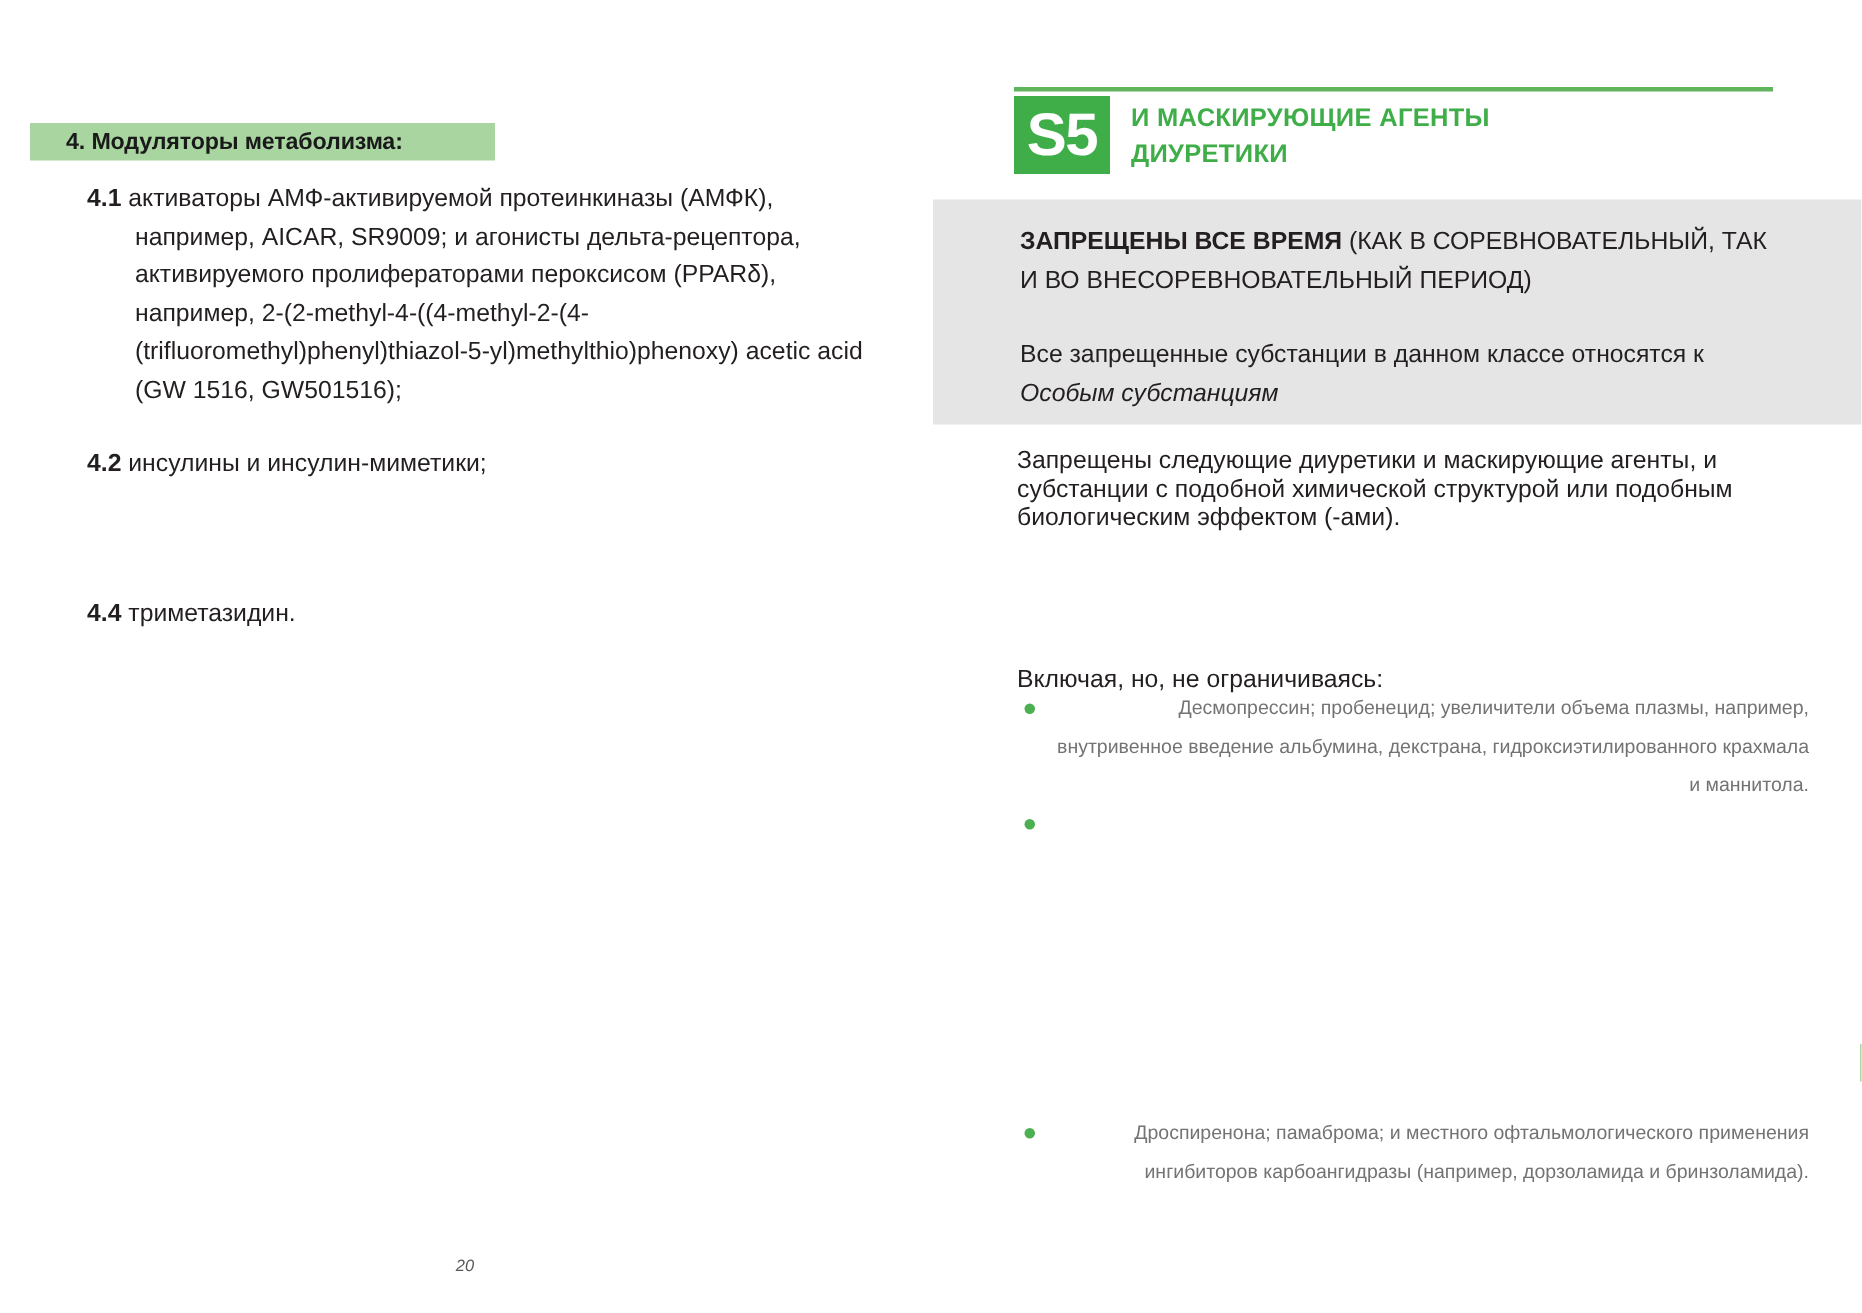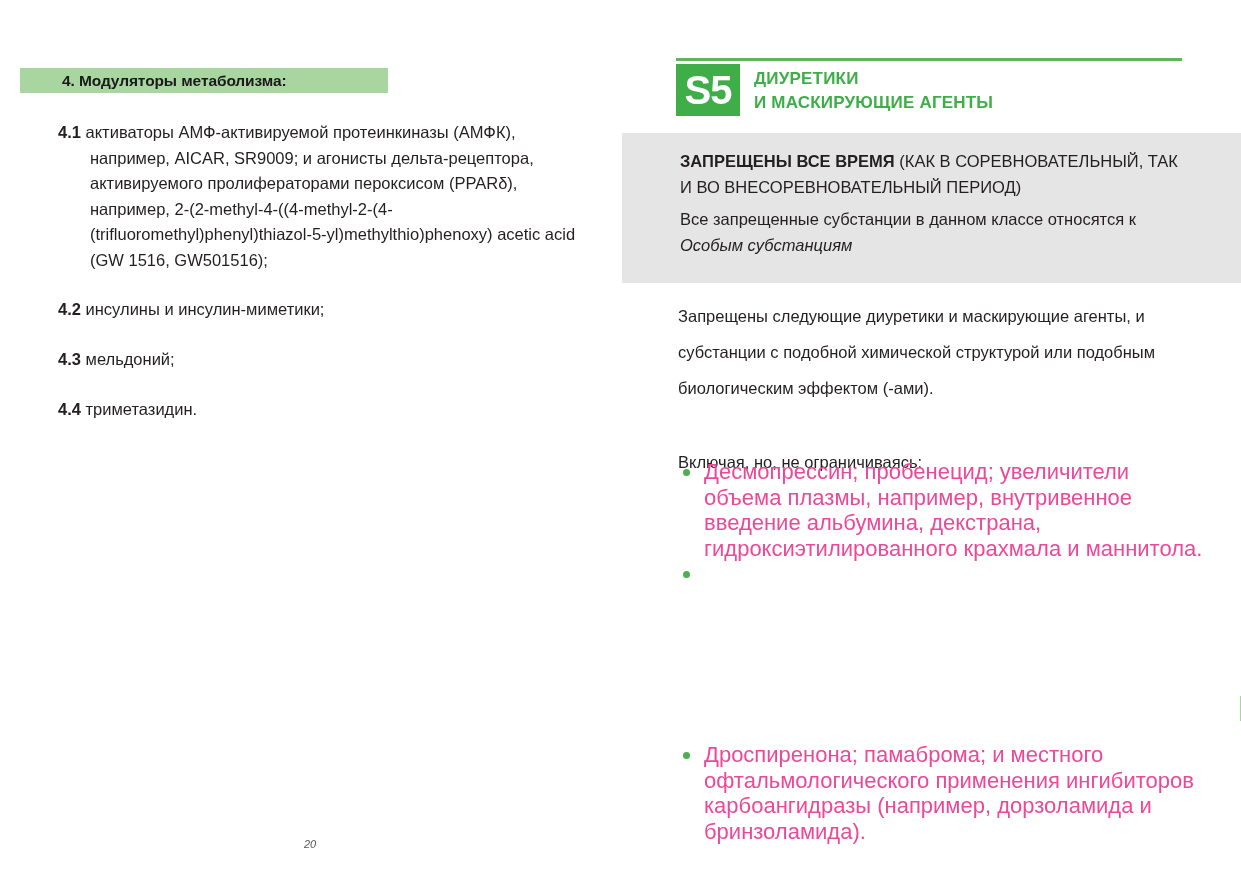--- a/index.html
+++ b/index.html
@@ -40,24 +40,24 @@
   .section-bar-label {
     font-weight: bold;
     font-size: 15.5px;
     letter-spacing: -0.1px;
     color: #1a1a1a;
     white-space: nowrap;
   }
 
   #left-section-bar {
     left: 20px;
-    top: 68px;
-    width: 368px;
+    top: 82px;
+    width: 310px;
     height: 25px;
-    padding-left: 42px;
+    padding-left: 24px;
   }
 
   .num-item {
     position: absolute;
     left: 58px;
     width: 510px;
     font-size: 16.5px;
     line-height: 25.5px;
     color: #231f20;
     text-indent: -0px;
@@ -145,54 +145,55 @@
   }
   .banned-line {
     font-size: 16.5px;
     line-height: 25.5px;
     color: #231f20;
   }
   .banned-line .strong {
     font-weight: bold;
   }
   #special-note {
-    margin-top: 7px;
+    margin-top: 24px;
     font-size: 16.5px;
     line-height: 25.5px;
     color: #231f20;
   }
   #special-note .ital {
     font-style: italic;
   }
 
   .body-para {
     position: absolute;
     left: 58px;
     width: 512px;
     font-size: 16.5px;
-    line-height: 36px;
+    line-height: 19px;
     color: #231f20;
   }
   #para-1 { top: 298px; }
   #para-2 { top: 396px; margin-top: 48px; }
 
   .bullet-list {
     position: absolute;
     left: 58px;
     width: 528px;
     margin: 0;
     padding: 0;
     list-style: none;
   }
   .bullet-list li {
     position: relative;
     padding-left: 26px;
-    font-size: 22px;
+    font-size: 13px;
     line-height: 25.5px;
-    color: #ec4899;
+    color: #737373;
+    text-align: right;
   }
   .bullet-list li .dot {
     position: absolute;
     left: 5px;
     top: 10px;
     width: 7px;
     height: 7px;
     border-radius: 50%;
     background: #4caf50;
   }
@@ -238,42 +239,38 @@
     <div class="num-item hang" id="item-41">
       <span class="num">4.1</span>
       <span class="body">активаторы АМФ-активируемой протеинкиназы (АМФК), например, AICAR, SR9009; и агонисты дельта-рецептора, активируемого пролифераторами пероксисом (PPARδ), например, 2-(2-methyl-4-((4-methyl-2-(4-(trifluoromethyl)phenyl)thiazol-5-yl)methylthio)phenoxy) acetic acid (GW 1516, GW501516);</span>
     </div>
 
     <div class="num-item hang" id="item-42">
       <span class="num">4.2</span>
       <span class="body">инсулины и инсулин-миметики;</span>
     </div>
 
-    <div class="num-item hang" id="item-43">
-      <span class="num">4.3</span>
-      <span class="body">мельдоний;</span>
-    </div>
 
     <div class="num-item hang" id="item-44">
       <span class="num">4.4</span>
       <span class="body">триметазидин.</span>
     </div>
 
     <div class="folio" id="folio-left">20</div>
   </div>
 
   <div class="col-right">
 
     <div id="top-rule"></div>
 
     <div id="s-header">
       <div id="s-badge">S5</div>
       <div id="s-title">
+        <div>И МАСКИРУЮЩИЕ АГЕНТЫ</div>
         <div>ДИУРЕТИКИ</div>
-        <div>И МАСКИРУЮЩИЕ АГЕНТЫ</div>
       </div>
     </div>
 
     <div id="grey-box">
       <div id="grey-inner">
         <div class="banned-line">
           <span class="strong">ЗАПРЕЩЕНЫ ВСЕ ВРЕМЯ</span><span> (КАК В СОРЕВНОВАТЕЛЬНЫЙ, ТАК И ВО ВНЕСОРЕВНОВАТЕЛЬНЫЙ ПЕРИОД)</span>
         </div>
         <div id="special-note">
           <span>Все запрещенные субстанции в данном классе относятся к </span><span class="ital">Особым субстанциям</span>

